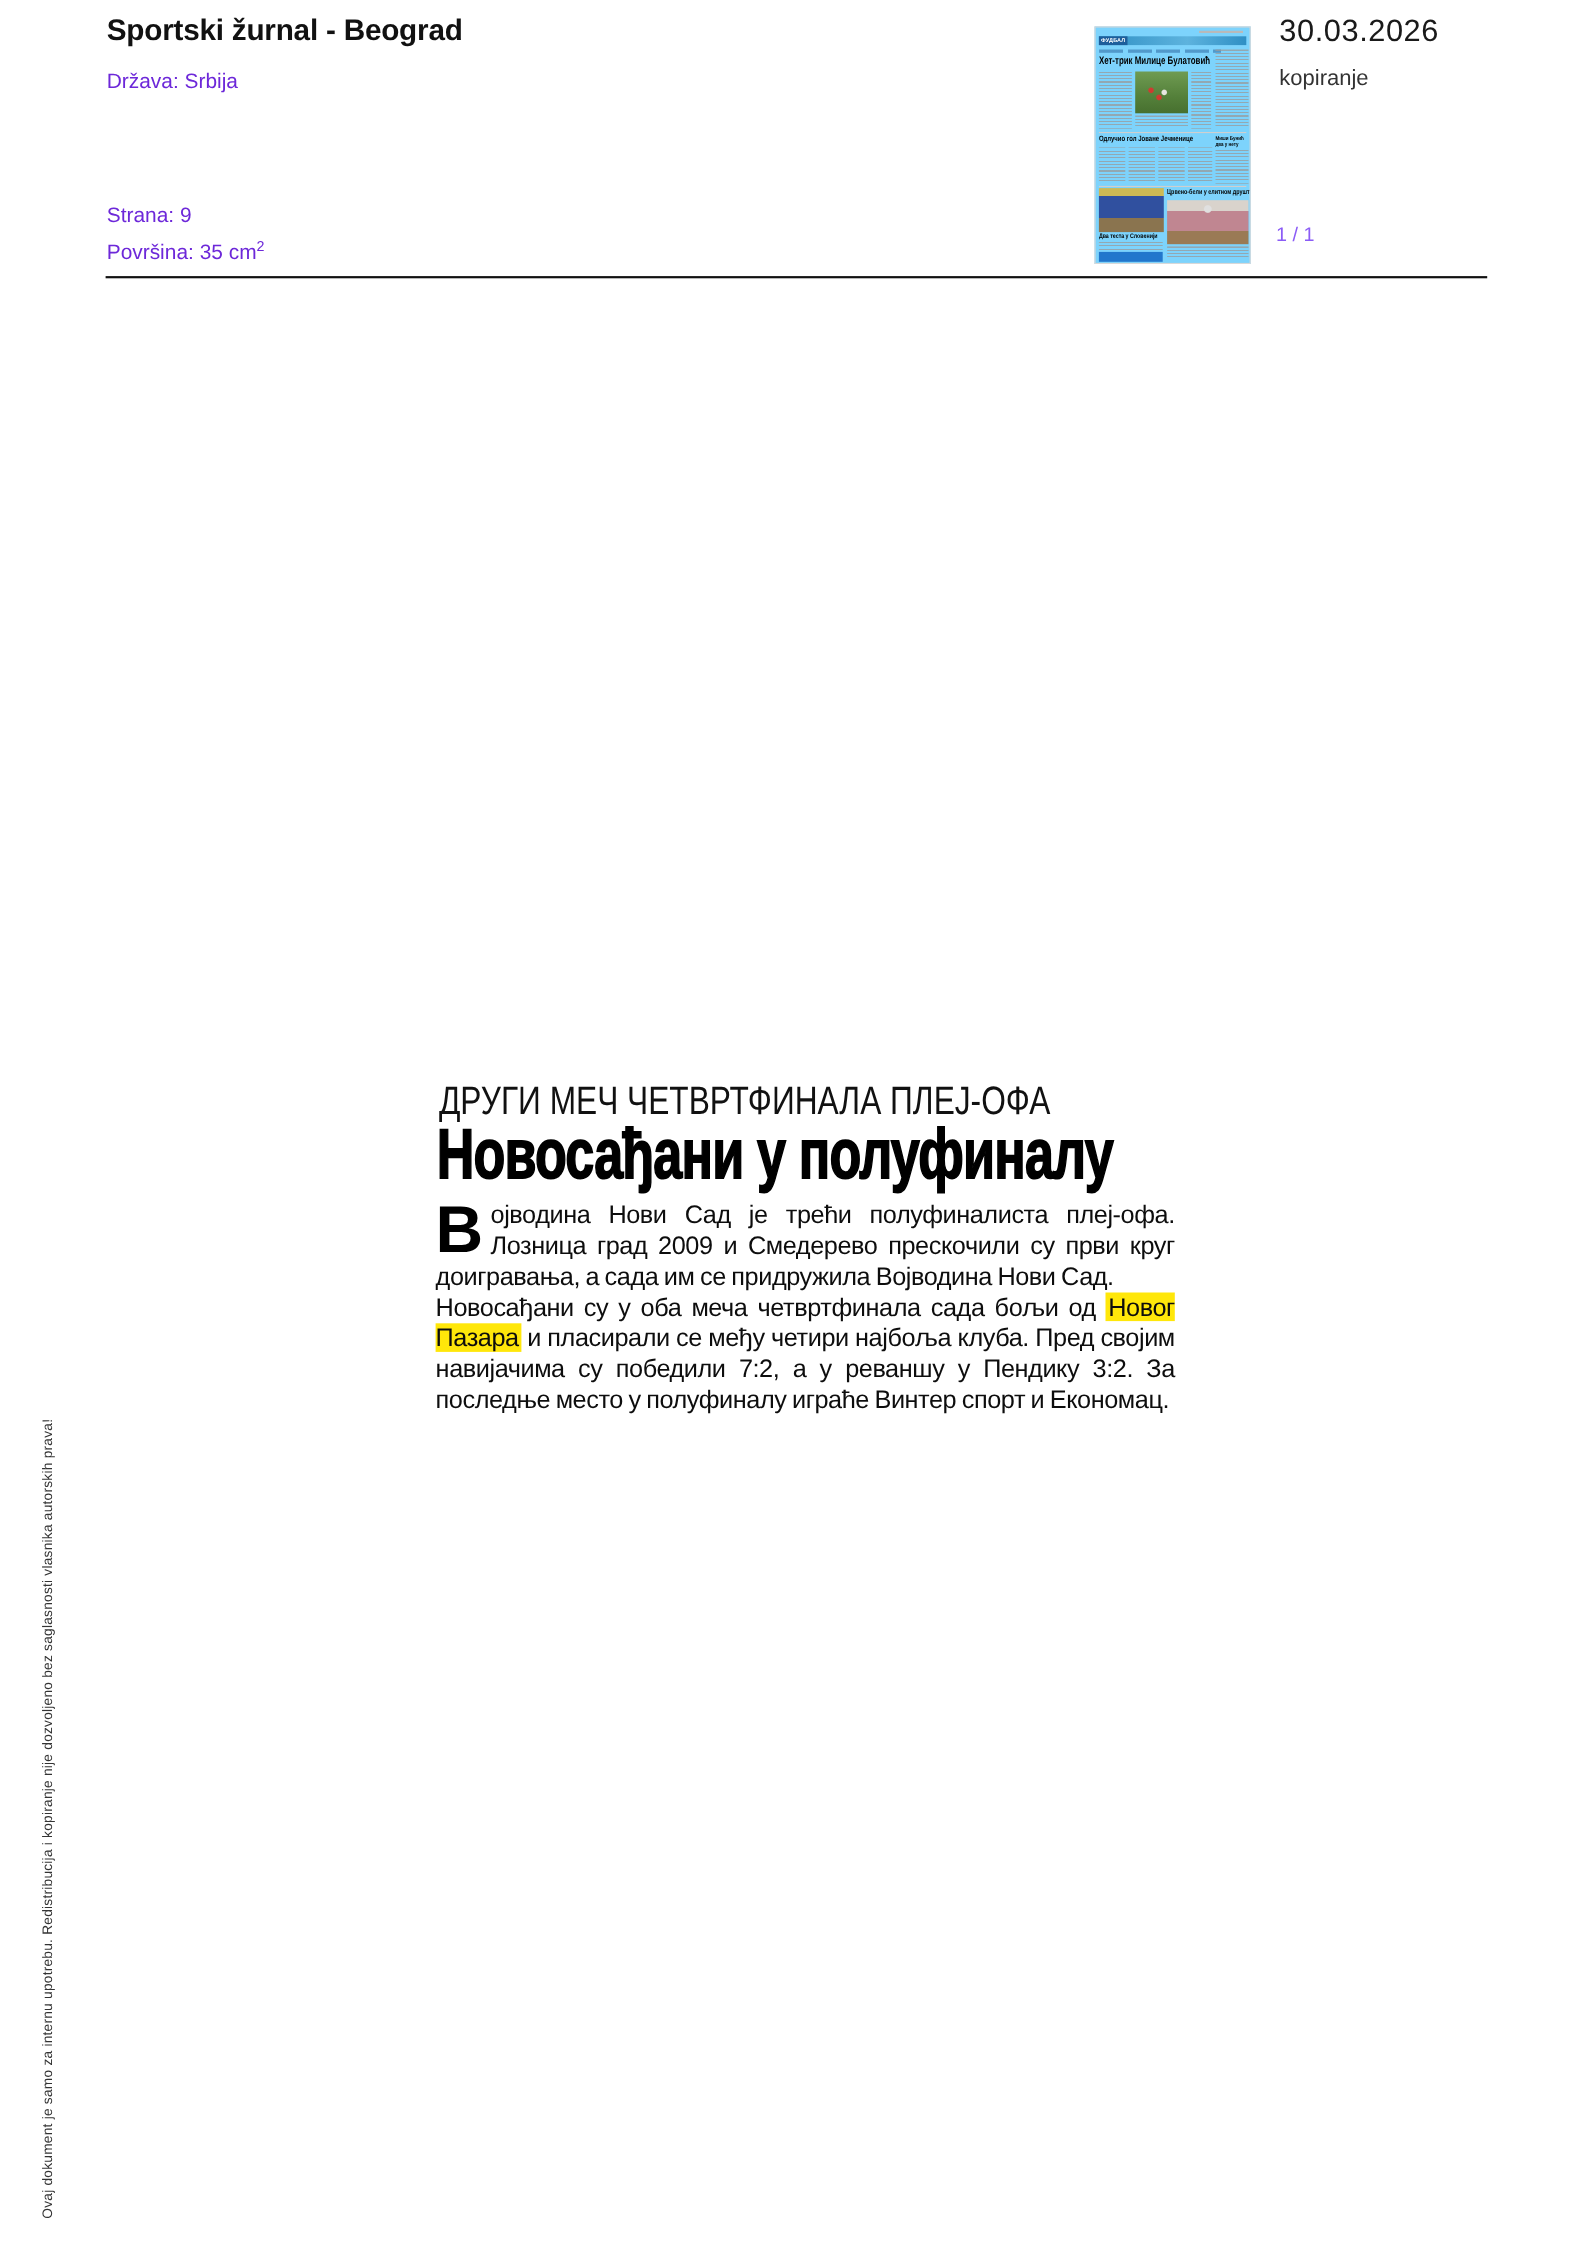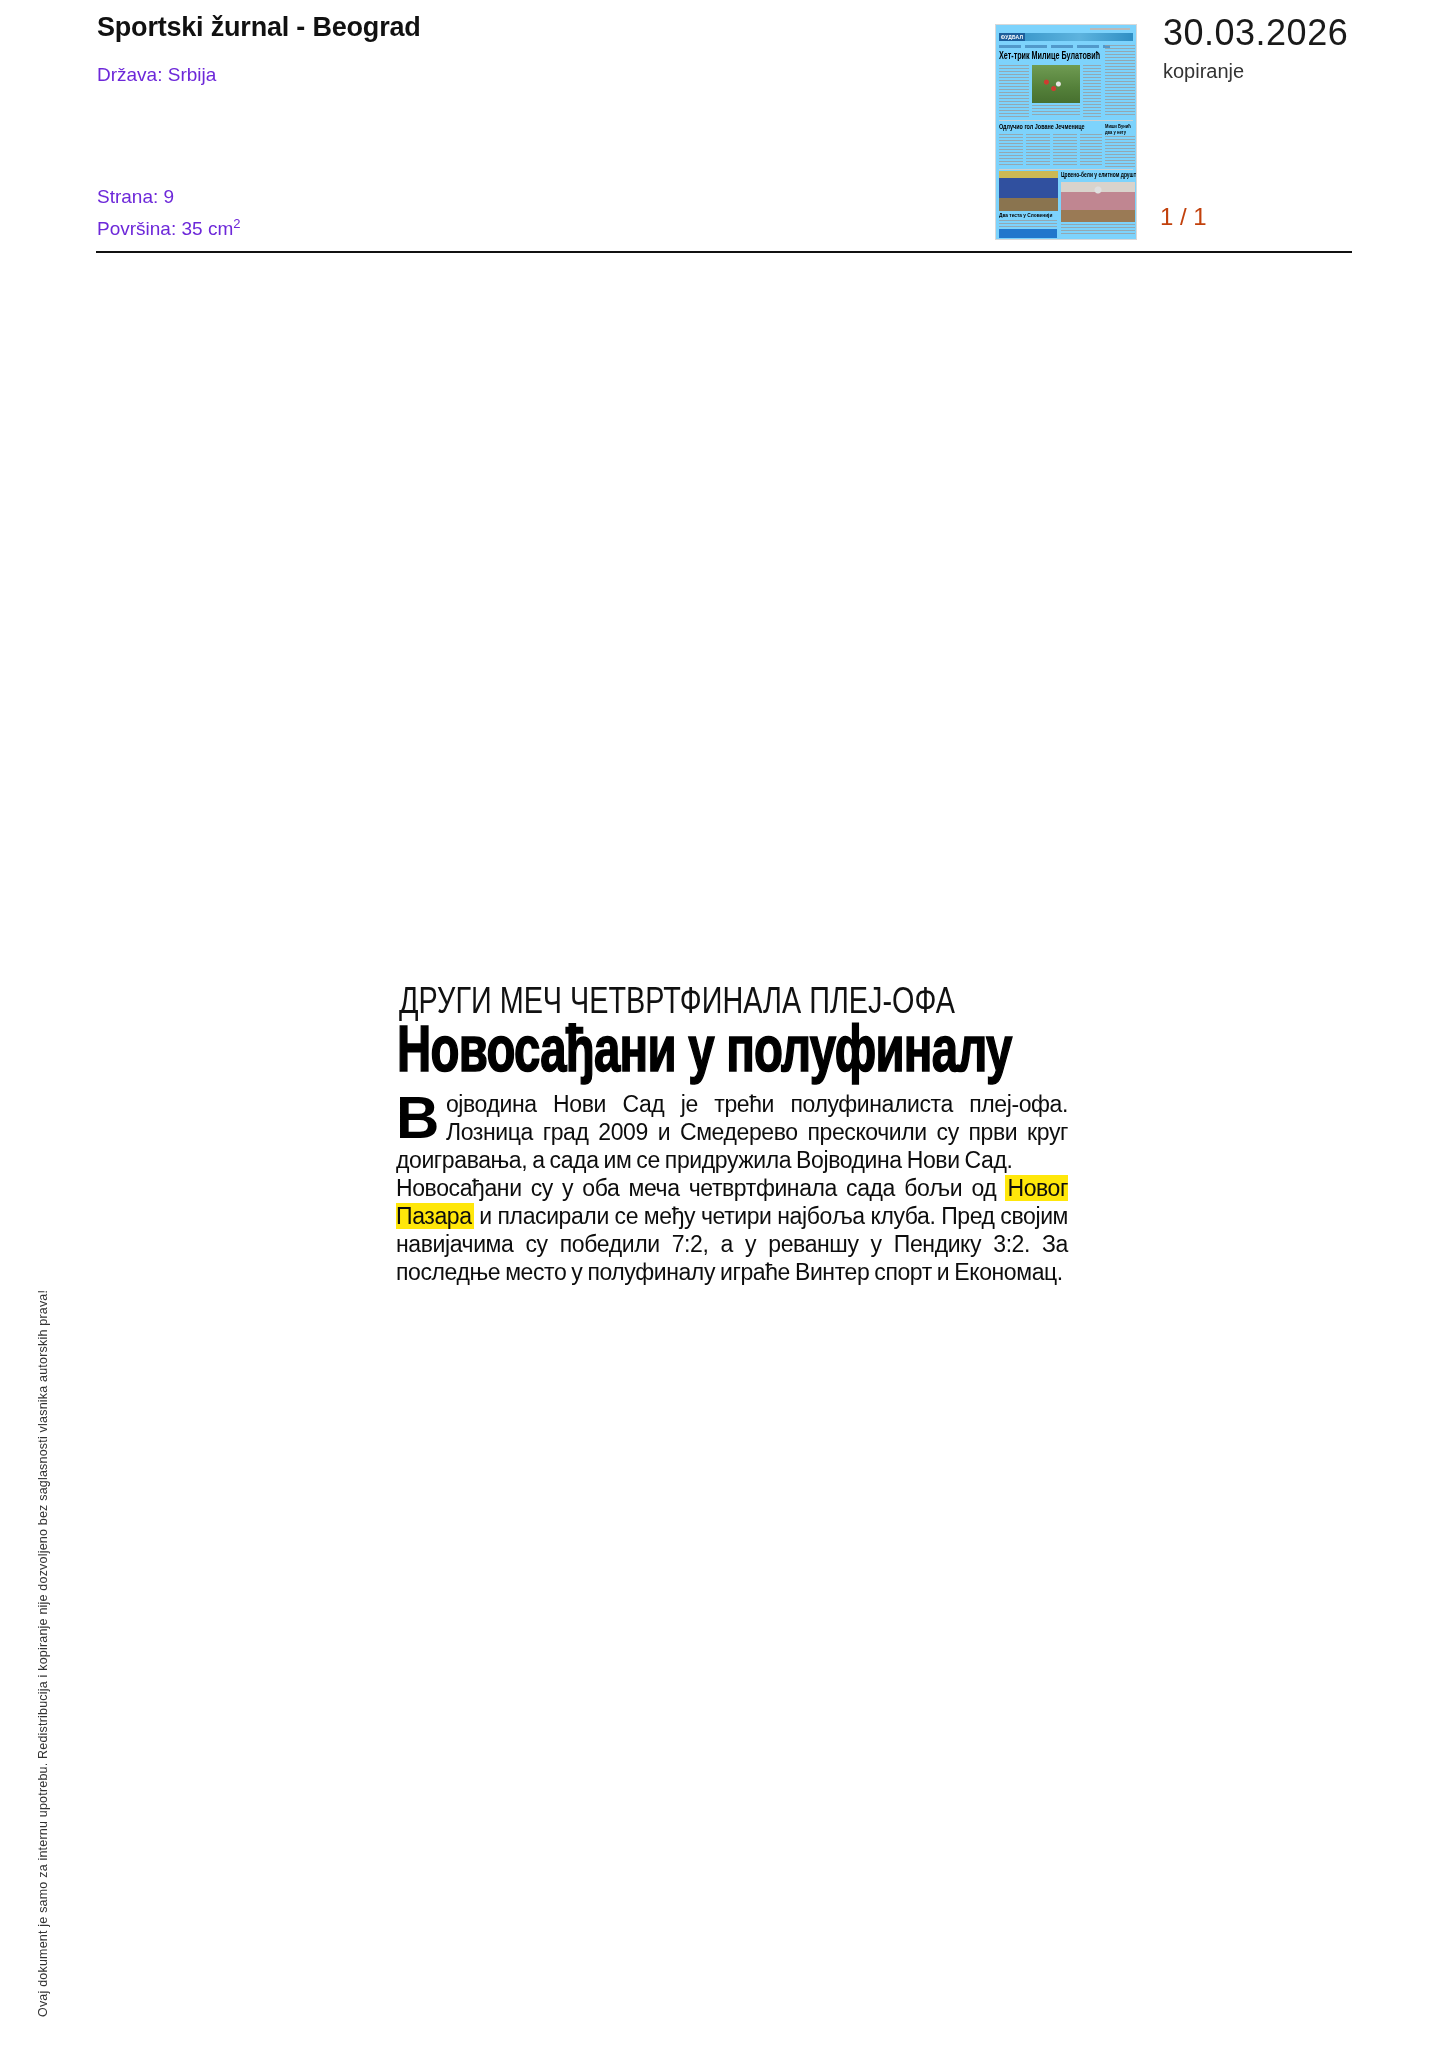--- a/index.html
+++ b/index.html
@@ -23,29 +23,29 @@
   .meta-country { top: 64px; }
   .meta-page { top: 186px; }
   .meta-area { top: 216px; }
   .meta-area sup { font-size: 13px; }
   .header-rule {
     position: absolute; left: 96px; top: 251px;
     width: 1256px; height: 2px; background: #111;
   }
   .clip-date {
     position: absolute; left: 1163px; top: 12px;
-    font-size: 36px; color: #1a1a1a; letter-spacing: 0.5px;
+    font-size: 28px; color: #1a1a1a; letter-spacing: 0.5px;
   }
   .clip-weekday {
     position: absolute; left: 1163px; top: 60px;
     font-size: 20px; color: #333;
   }
   .page-indicator {
     position: absolute; left: 1160px; top: 203px;
-    font-size: 24px; color: #c2410c;
+    font-size: 18px; color: #8b5cf6;
   }
 
   
   .thumb {
     position: absolute; left: 995px; top: 24px;
     width: 142px; height: 216px;
     background: #7dd3fc;
     border: 1px solid #d8d8d8;
     overflow: hidden;
     cursor: pointer;

